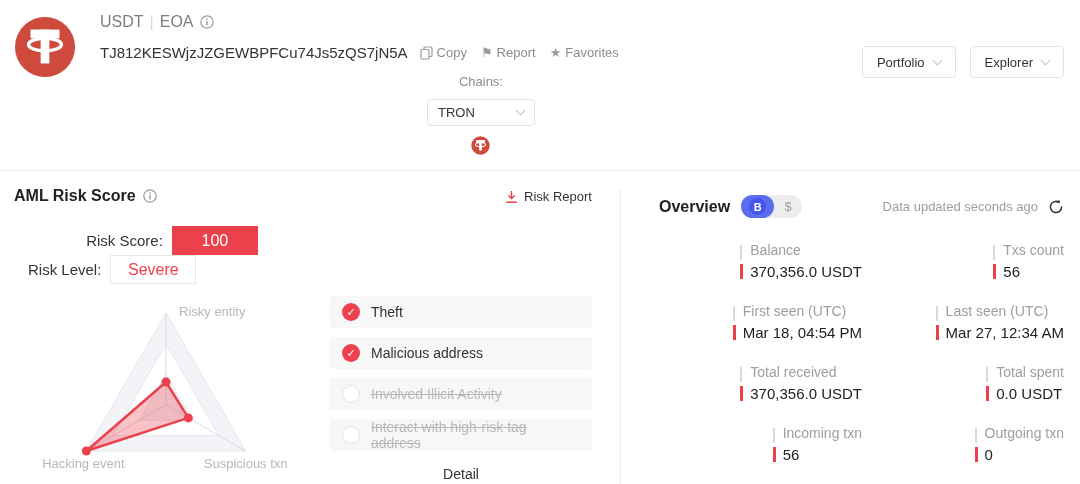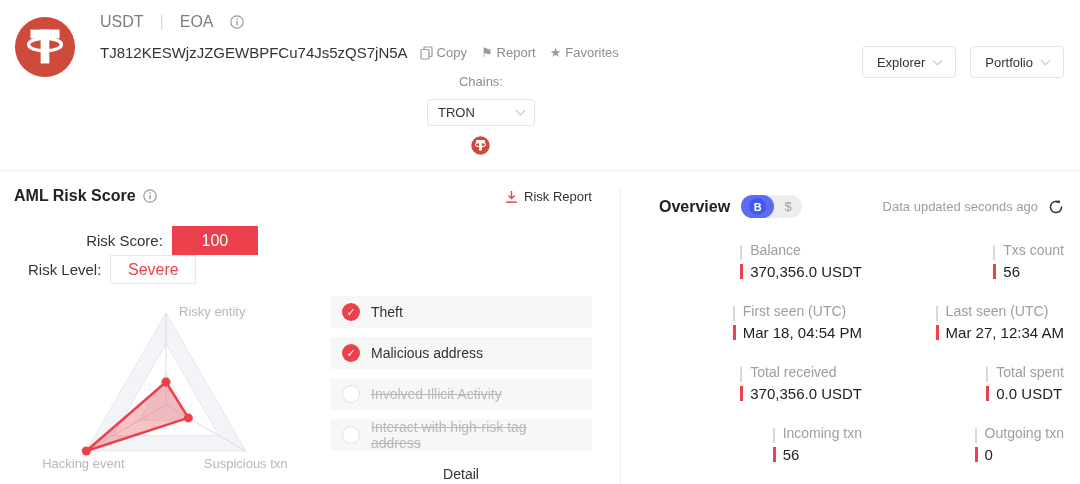--- a/index.html
+++ b/index.html
@@ -5,21 +5,21 @@
   * { margin:0; padding:0; box-sizing:border-box; }
   html,body { background:#fff; }
   body {
     width:1080px; height:484px; overflow:hidden;
     font-family:"Liberation Sans", sans-serif; color:#2b2b2b; position:relative;
   }
   
   .header { display:flex; padding:13px 16px 0 14px; }
   .logo { width:62px; height:62px; margin-top:3px; flex:none; }
   .header-main { margin-left:24px; flex:1; }
-  .title-row { display:flex; align-items:center; gap:16px; font-size:16px; color:#7d7d7d; }
+  .title-row { display:flex; align-items:center; gap:6px; font-size:16px; color:#7d7d7d; }
   .title-sep { color:#d9d9d9; font-weight:300; }
   .address-row { margin-top:13px; display:flex; align-items:center; font-size:15px; color:#333; }
   .addr-actions { display:flex; align-items:center; gap:14px; margin-left:12px; }
   .addr-action { display:flex; align-items:center; gap:4px; font-size:13px; color:#8c8c8c; cursor:pointer; }
   .glyph-icon { font-size:13px; color:#9b9b9b; line-height:1; }
   .chains-row { margin-top:13px; display:flex; align-items:center; gap:10px;flex-direction:column; }
   .chains-label { font-size:13px; color:#8c8c8c; }
   .chain-select { width:108px; height:27px; border:1px solid #e3e3e3; border-radius:4px;
     display:flex; align-items:center; padding:0 10px; font-size:13px; color:#333; cursor:pointer; }
   .chain-select .sel-text { flex:1; }
@@ -141,25 +141,25 @@
         <circle cx="32" cy="32" r="31" fill="#cd4a3c"></circle>
         <rect x="17" y="14" width="30" height="9" fill="#fff"></rect>
         <rect x="27.5" y="14" width="9" height="35" fill="#fff"></rect>
         <ellipse cx="32" cy="29.5" rx="17" ry="6.5" fill="none" stroke="#fff" stroke-width="3.5"></ellipse>
       </svg>
     </div>
   </div>
 
   <div class="header-buttons">
     <button class="hbtn">
-      <span>Explorer</span>
+      <span>Portfolio</span>
       <span class="chev"></span>
     </button>
     <button class="hbtn">
-      <span>Portfolio</span>
+      <span>Explorer</span>
       <span class="chev"></span>
     </button>
   </div>
 </div>
 
 <div class="hdivider"></div>
 
 <div class="main">
 
   <div class="left-panel">

